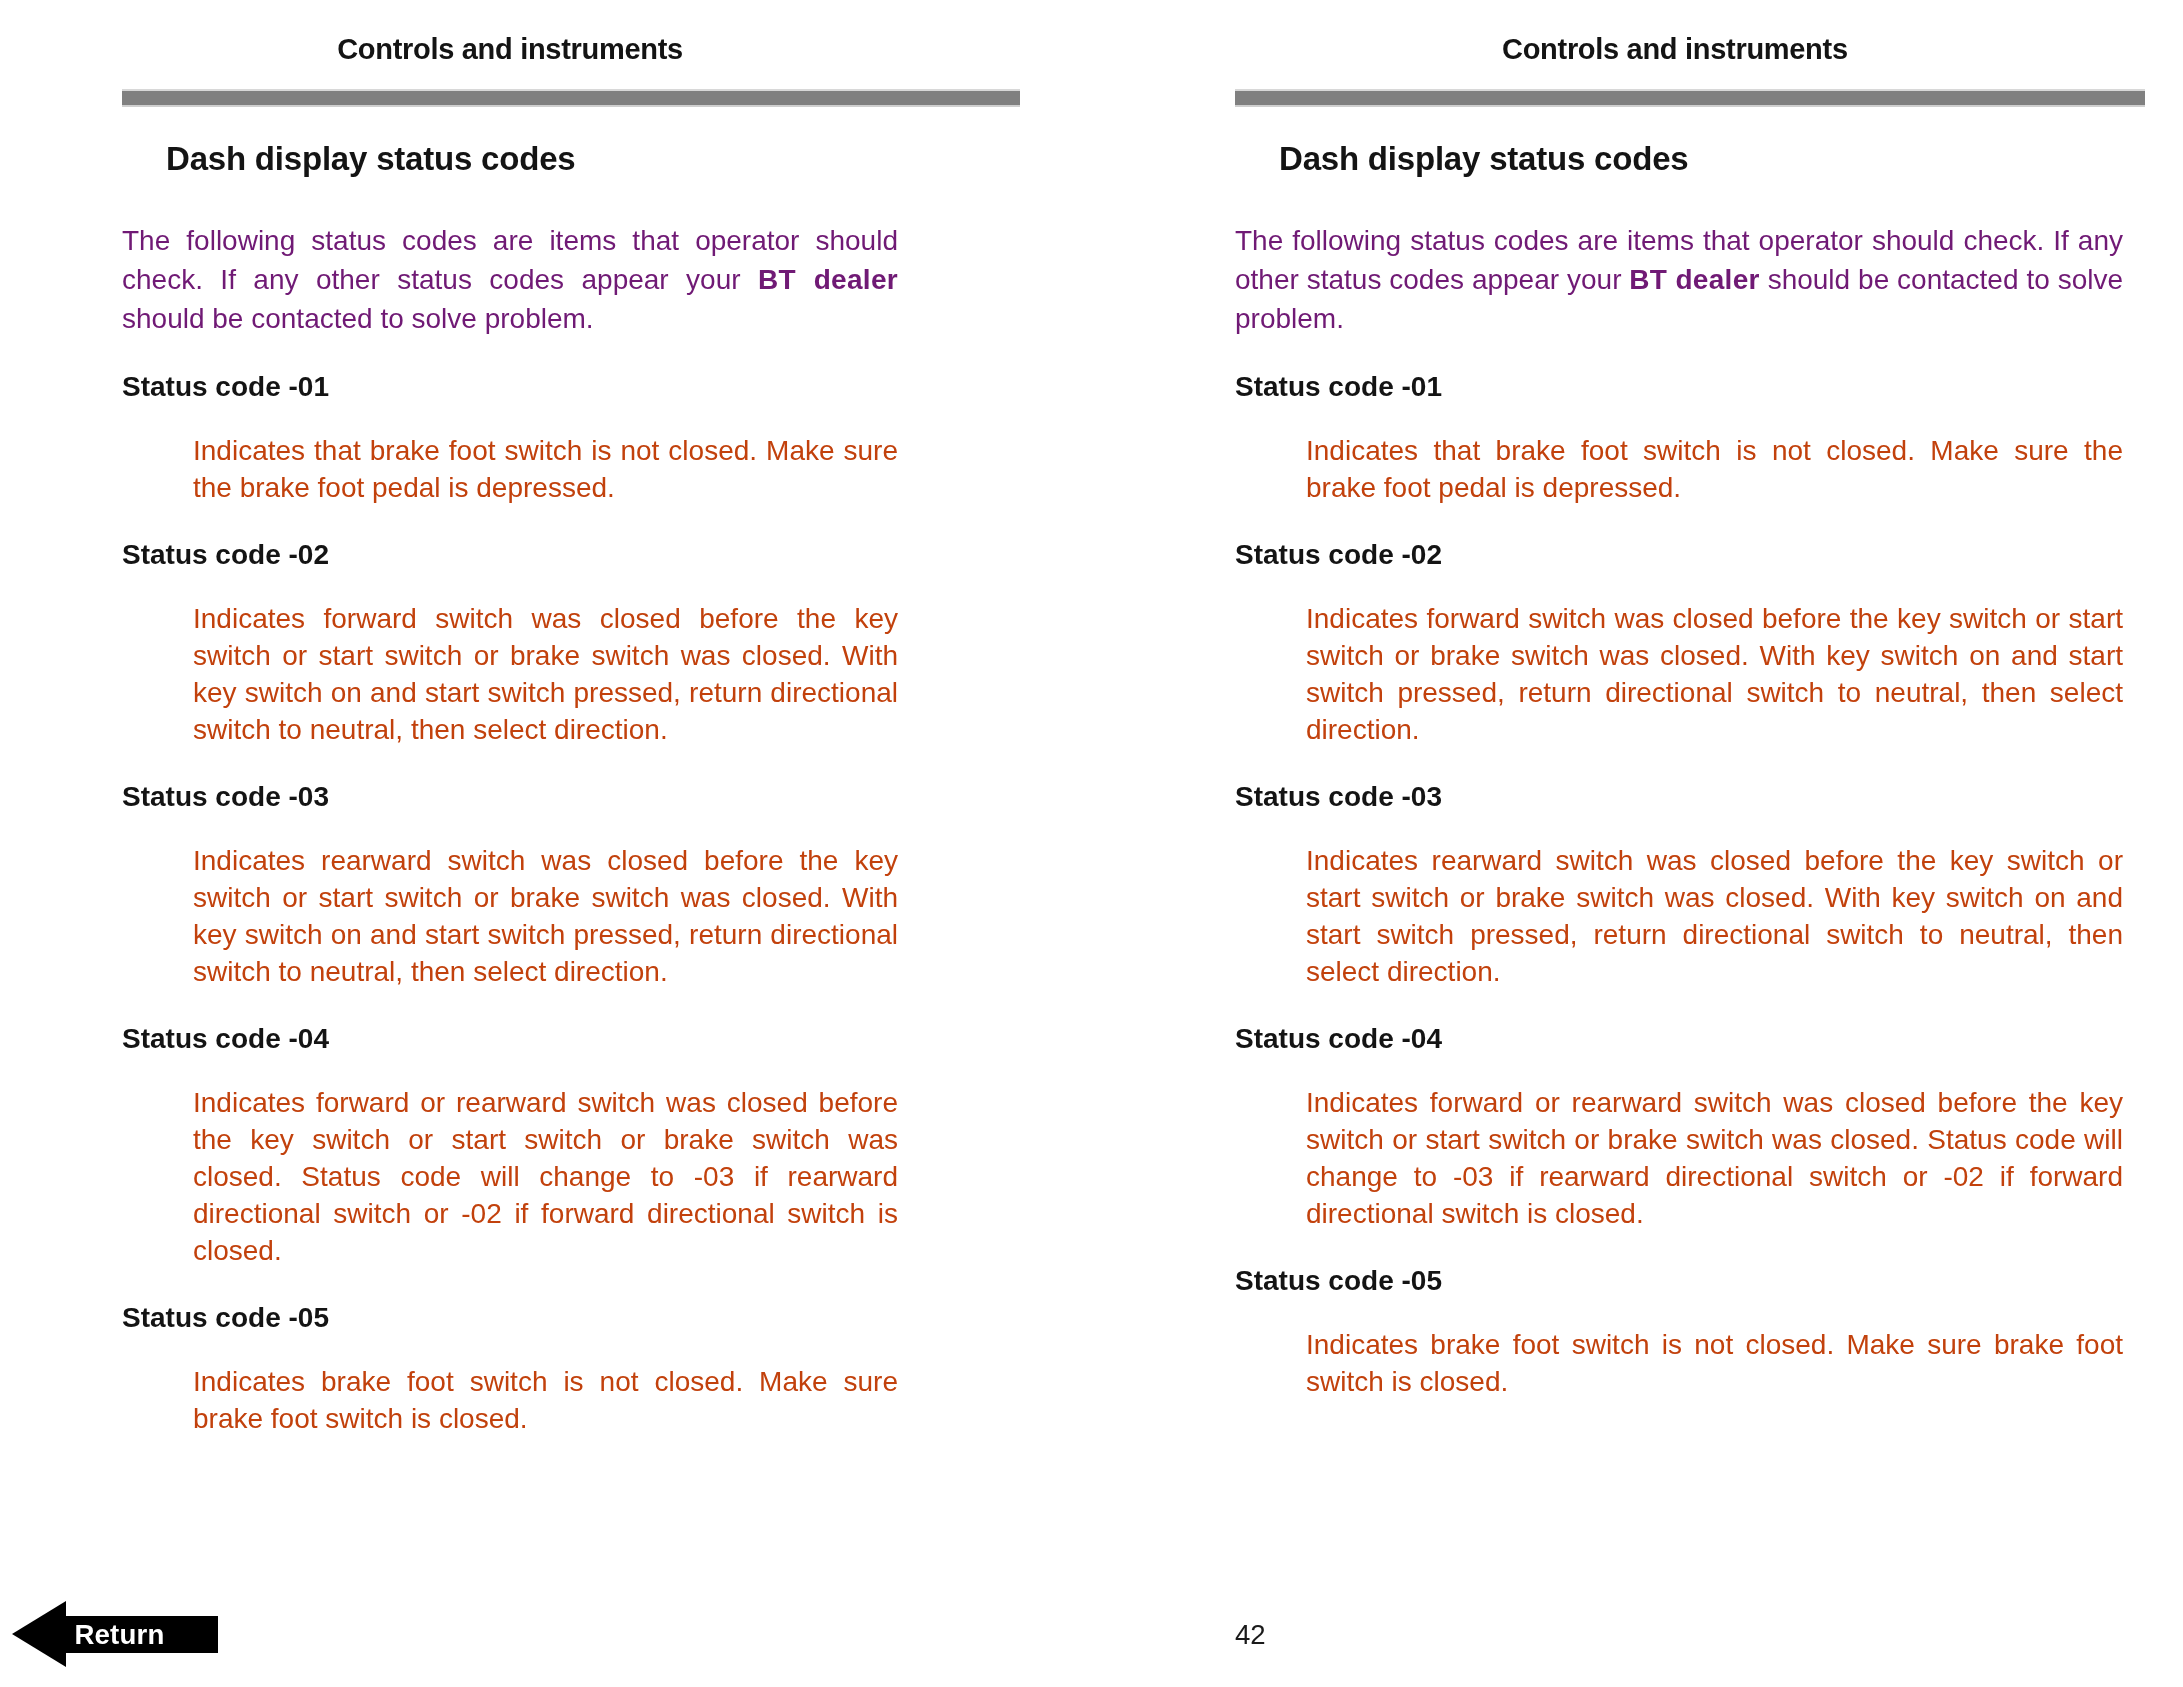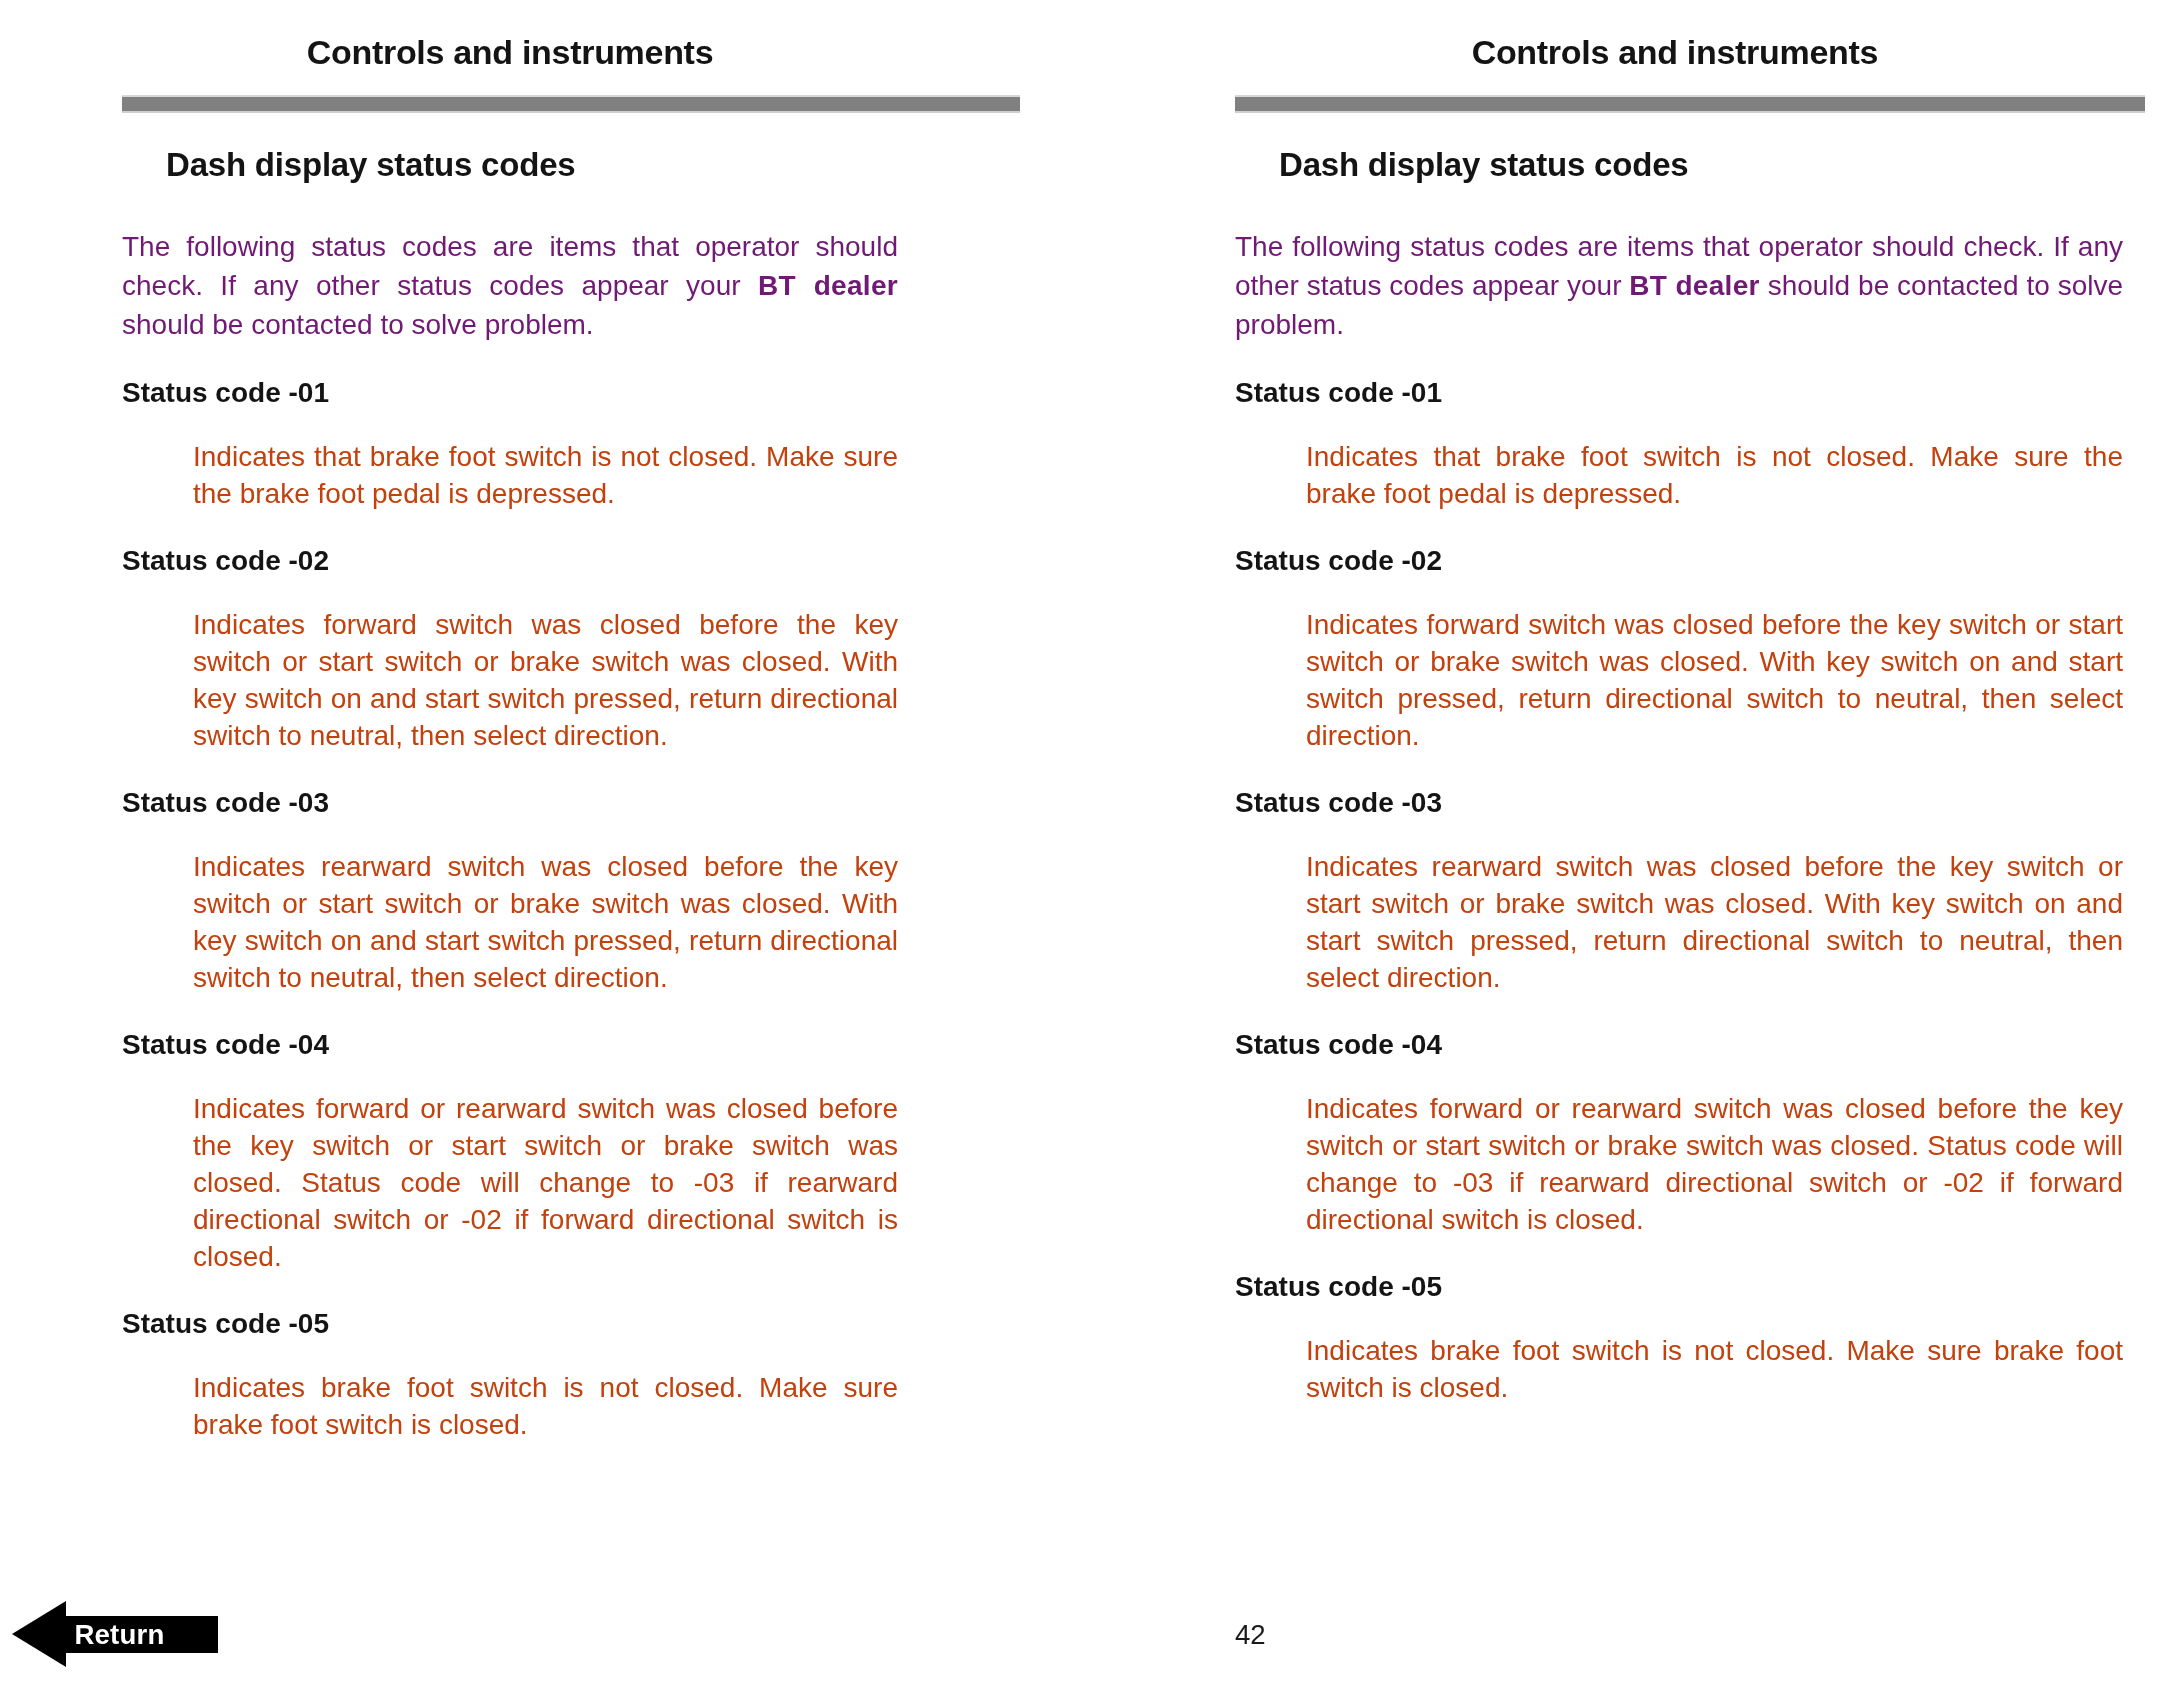--- a/index.html
+++ b/index.html
@@ -30,21 +30,21 @@
     height: 1687px;
   }
 
   .page-left  { width: 1213px; padding: 0 0 0 0; }
   .page-right { width: 970px; padding: 0 0 0 0; }
 
   
   .page-header {
     text-align: center;
     font-weight: bold;
-    font-size: 34px;
+    font-size: 29px;
     letter-spacing: -0.3px;
     color: #141414;
     padding-top: 33px;
   }
   .page-left .page-header  { width: 1020px; margin-left: 0px; }
   .page-right .page-header { width: 910px; margin-left: 6.9px; }
 
   .rule {
     height: 18px;
     background: #808080;

